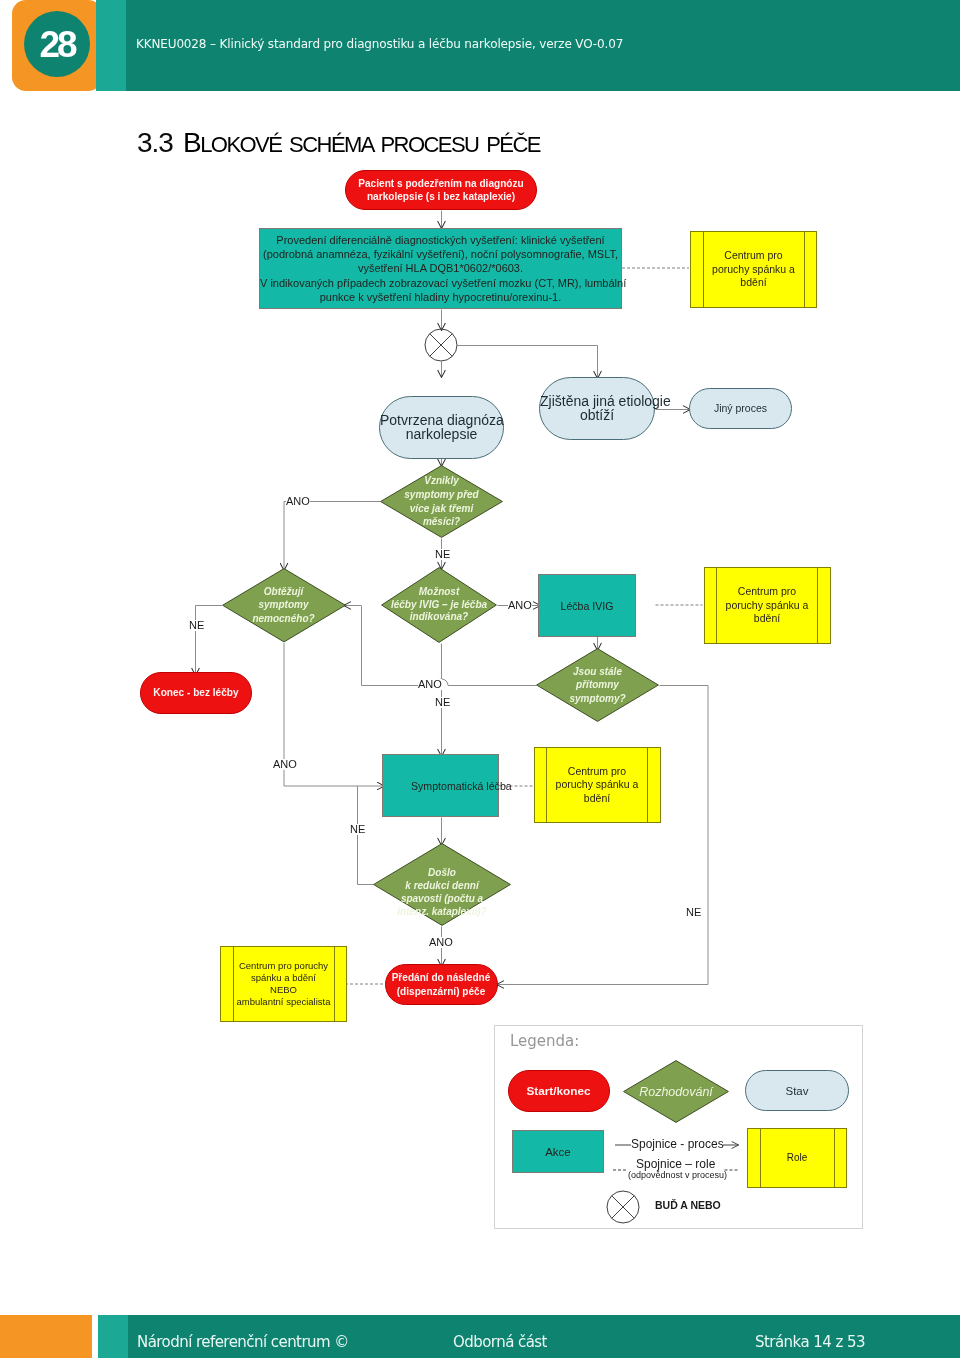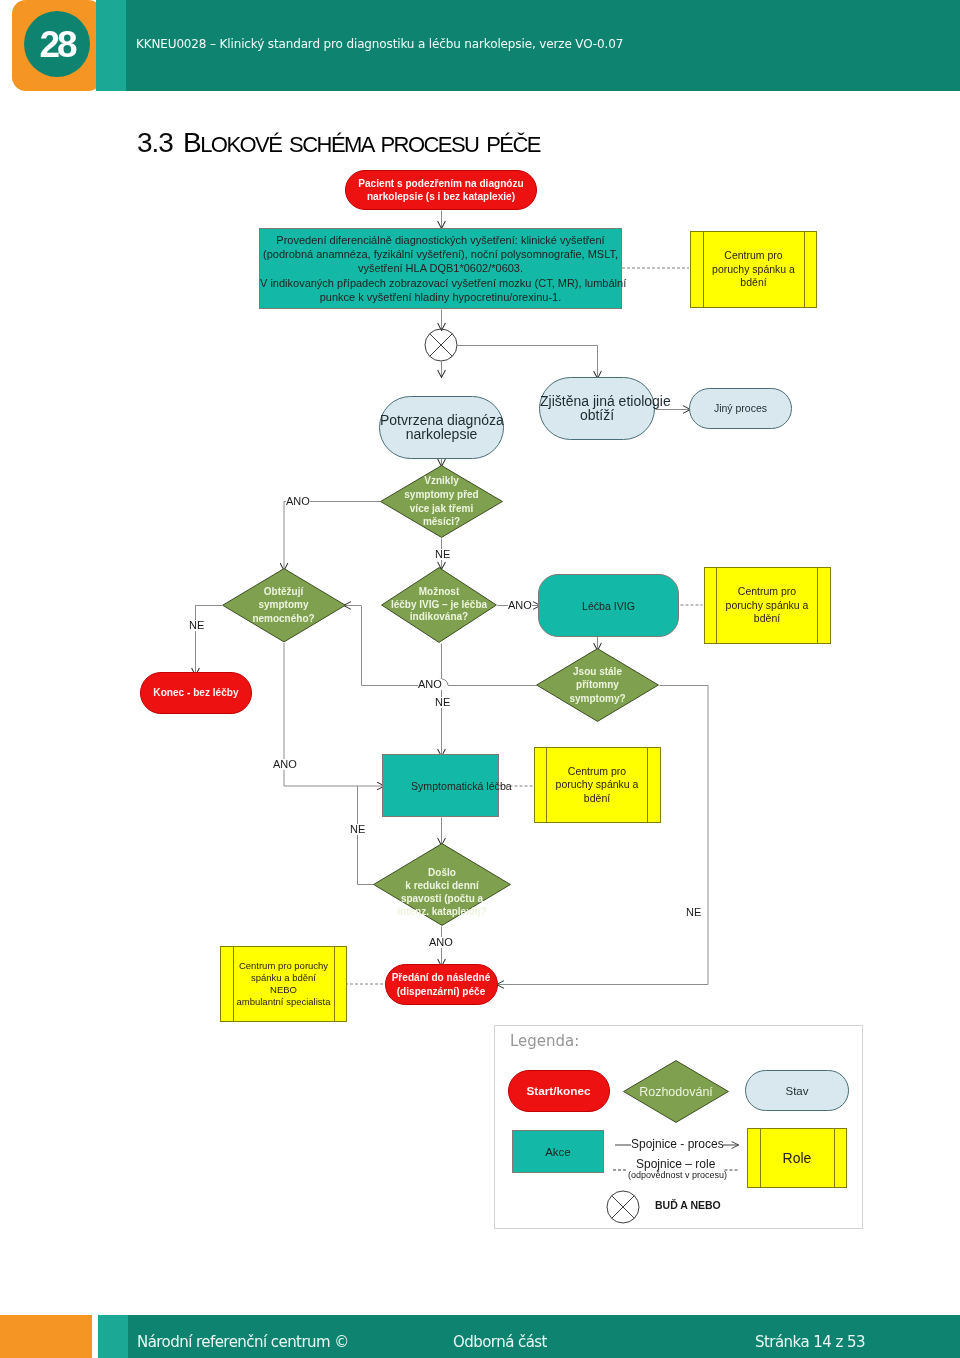--- a/index.html
+++ b/index.html
@@ -31,21 +31,21 @@
   .node{position:absolute;box-sizing:border-box;display:flex;align-items:center;justify-content:flex-start;text-align:center;}
   .node span{display:block;width:100%;white-space:nowrap;}
   .diamond-txt span{display:block;width:100%;white-space:nowrap;}
   .red{background:#EE1111;border:1px solid #C00000;border-radius:22px;color:#FFF2F2;font-weight:bold;}
   .blue{background:#D9E8EE;border:1px solid #4A6E78;border-radius:999px;color:#1D2B30;}
   .peach{background:#14b8a6;border:1px solid #827A72;color:#231F1C;}
   .yellow{background:#FFFF00;border:1px solid #807F00;color:#231F1C;}
   .yellow:before,.yellow:after{content:"";position:absolute;top:0;bottom:0;width:0;border-left:1px solid #807F00;}
   .yellow:before{left:11.5px;}
   .yellow:after{right:11.5px;}
-  .diamond-wrap{position:absolute;}
+  .diamond-wrap{position:absolute;font-style:italic;}
   .diamond-wrap svg{position:absolute;left:0;top:0;}
   .diamond-txt{position:absolute;left:0;top:0;width:100%;height:100%;display:flex;align-items:center;justify-content:center;text-align:center;color:#EDF5DE;font-weight:bold;}
   .lbl{position:absolute;font-size:11px;line-height:11px;color:#1A1A1A;white-space:nowrap;background:#fff;}
 
   
   .legend{position:absolute;left:494px;top:1025px;width:369px;height:204px;border:1px solid #D3D3D3;box-sizing:border-box;background:#fff;}
   .legend-title{position:absolute;left:510px;top:1034px;font-family:"DejaVu Sans",sans-serif;font-size:15px;line-height:15px;color:#969696;}
   .lg-txt{position:absolute;font-family:"Liberation Sans",sans-serif;color:#1A1A1A;white-space:nowrap;}
 </style>
 </head>
@@ -176,21 +176,21 @@
     <div class="diamond-wrap" style="left:221.5px;top:568px;width:124px;height:74.5px;">
       <svg width="124" height="74.5" viewBox="0 0 124 74.5">
           <polygon points="62,0.6 123.4,37.25 62,73.9 0.6,37.25" fill="#7FA04F" stroke="#3F4F27" stroke-width="1"></polygon>
         </svg>
       <div class="diamond-txt" style="font-size:10px;line-height:13.8px;">
           <span>Obtěžují<br>symptomy<br>nemocného?</span>
         </div>
     </div>
 
     
-    <div class="node peach" style="left:538px;top:574px;width:141px;height:63px;font-size:10.6px;line-height:14px;border-radius:20px;">
+    <div class="node peach" style="left:538px;top:574px;width:98px;height:63px;font-size:10.6px;line-height:14px;">
         <span>Léčba IVIG</span>
       </div>
 
     
     <div class="node yellow" style="left:703.5px;top:567px;width:127px;height:76.5px;font-size:10.5px;line-height:13.4px;">
         <span>Centrum pro<br>poruchy spánku a<br>bdění</span>
       </div>
 
     
     <div class="node red" style="left:140px;top:672px;width:112px;height:42px;font-size:10.1px;line-height:13.4px;">
@@ -268,21 +268,21 @@
   </div>
 
   <div class="node blue" style="left:745px;top:1070px;width:104px;height:41px;font-size:11.5px;">
       <span>Stav</span>
     </div>
 
   <div class="node peach" style="left:512px;top:1130px;width:92px;height:43px;font-size:11.5px;">
       <span>Akce</span>
     </div>
 
-  <div class="node yellow" style="left:747px;top:1127.5px;width:100px;height:60px;font-size:14px;">
+  <div class="node yellow" style="left:747px;top:1127.5px;width:100px;height:60px;font-size:10px;">
       <span>Role</span>
     </div>
 
   <svg class="legend-conn" style="position:absolute;left:0;top:0;width:960px;height:1358px;">
     <g stroke="#404040" stroke-width="1" fill="none">
       <path d="M615 1145 L631 1145"></path>
       <path d="M723 1145 L738.5 1145" marker-end="url(#ah2)"></path>
       <path d="M613 1170 L627.5 1170" stroke-dasharray="3 2"></path>
       <path d="M724.5 1170 L739 1170" stroke-dasharray="3 2"></path>
       <circle cx="623" cy="1207" r="16"></circle>

